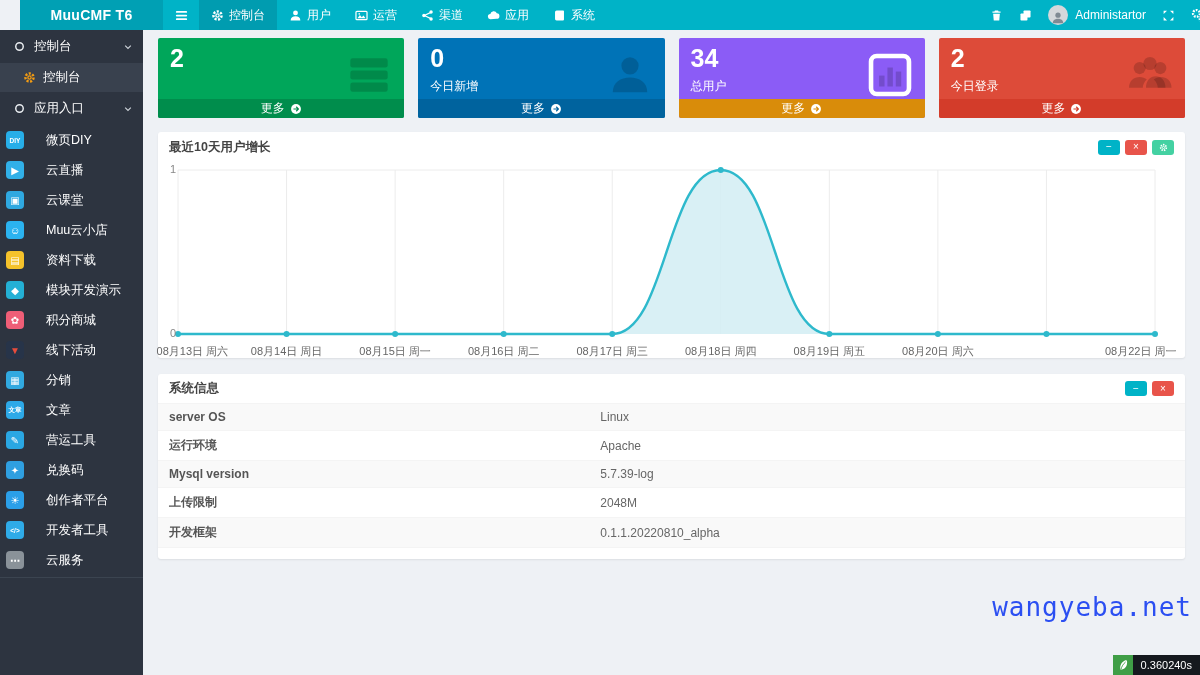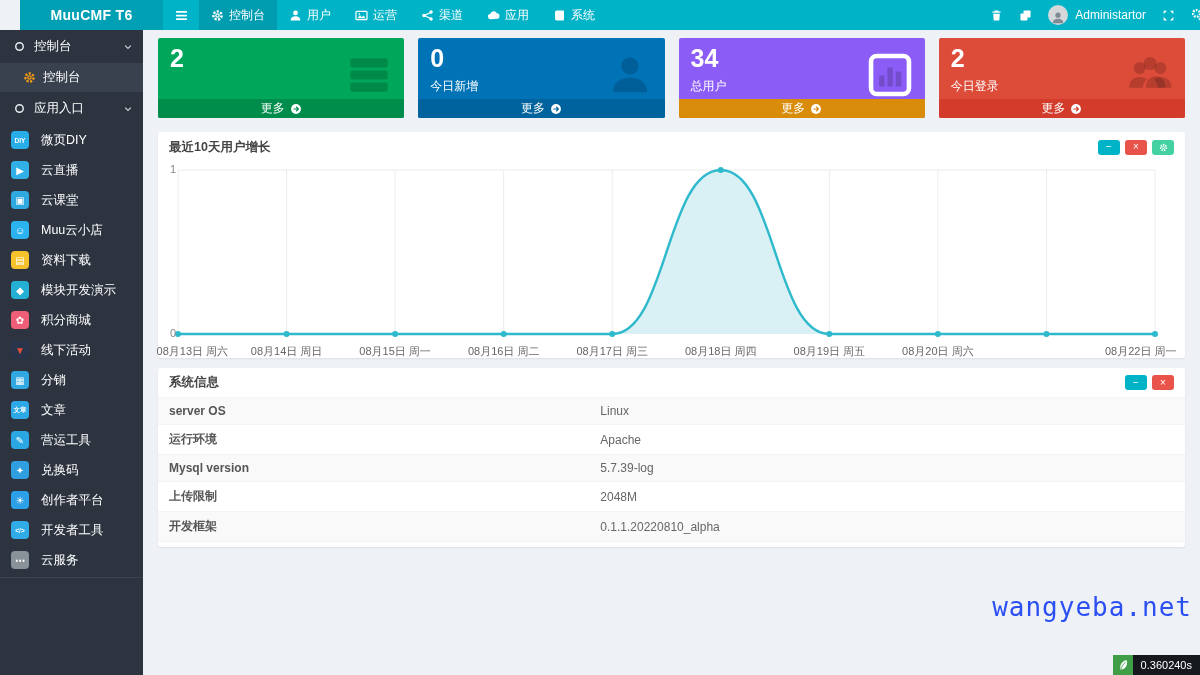--- a/index.html
+++ b/index.html
@@ -26,22 +26,22 @@
   .ico { width:13px; height:13px; fill:currentColor; display:block; }
   .ico16 { width:15px; height:15px; fill:currentColor; display:block; }
 
   
   .sidebar { position:absolute; top:30px; left:0; width:143px; bottom:0; background:var(--side); color:#fff; }
   .tree-head { display:flex; align-items:center; gap:8px; padding:8px 10px 8px 13px;
     font-size:12.5px; cursor:pointer; position:relative; }
   .tree-head .chev { position:absolute; right:10px; width:10px; height:10px; color:#cfd5db; }
   .tree-sub { display:flex; align-items:center; gap:7px; padding:6px 10px 6px 23px;
     font-size:12.5px; background:#39414e; cursor:pointer; }
-  .app-item { display:flex; align-items:center; gap:12px; height:30px; padding-left:11px;
-    font-size:12.5px; cursor:pointer; }
+  .app-item { display:flex; align-items:center; gap:22px; height:30px; 
+    font-size:12.5px; cursor:pointer;margin-left:6px; }
   .app-ico { width:18px; height:18px; border-radius:4px; flex:0 0 18px; display:flex;
     align-items:center; justify-content:center; color:#fff; font-size:10px; font-weight:bold; overflow:hidden; }
   .side-divider { border-top:1px solid #3b4450; margin-top:2px; }
 
   
   .main { position:absolute; left:143px; top:30px; right:0; bottom:0; padding:8px 15px; overflow:hidden; }
   .cards { display:grid; grid-template-columns:repeat(4,1fr); gap:14px; }
   .stat-card { position:relative; height:80px; border-radius:2px; color:#fff; overflow:hidden; }
   .stat-value { font-size:25px; font-weight:bold; padding:7px 12px 0; line-height:1.1; }
   .stat-label { font-size:12px; padding:5px 12px 0; }
@@ -57,21 +57,21 @@
   .tool-btn { width:22px; height:15px; border:none; border-radius:3px; color:#fff; font-size:10px;
     line-height:14px; text-align:center; cursor:pointer; display:flex; align-items:center; justify-content:center; padding:0; }
   .tool-btn svg { width:9px; height:9px; }
 
   .chart-panel { margin-top:14px; }
   .chart-wrap { position:relative; margin:0 10px; height:196px; }
   .chart-wrap svg { display:block; }
   .ylab { position:absolute; left:-6px; width:14px; text-align:right; font-size:11px; color:#888; }
   .xlab { position:absolute; top:182px; font-size:11px; color:#666; white-space:nowrap; }
 
-  .sys-panel { margin-top:10px; padding-bottom:5px; }
+  .sys-panel { margin-top:16px; padding-bottom:11px; }
   .sys-panel .panel-head { border-bottom:1px solid #f4f4f4; }
   .sys-table { width:100%; border-collapse:collapse; font-size:12px; }
   .sys-table td { padding:6px 11px; border-bottom:1px solid #f4f4f4; }
   .sys-table tr:nth-child(odd) { background:#f9f9f9; }
   .sys-table td.k { width:42%; font-weight:bold; color:#555; }
   .sys-table td.v { color:#666; }
 
   .watermark { position:absolute; right:8px; top:592px; font-family:"DejaVu Sans Mono","Liberation Mono",monospace;
     font-size:26px; color:#2b4ff2; letter-spacing:1px; }
   .perf { position:absolute; right:0; bottom:0; display:flex; align-items:stretch; height:20px; }

